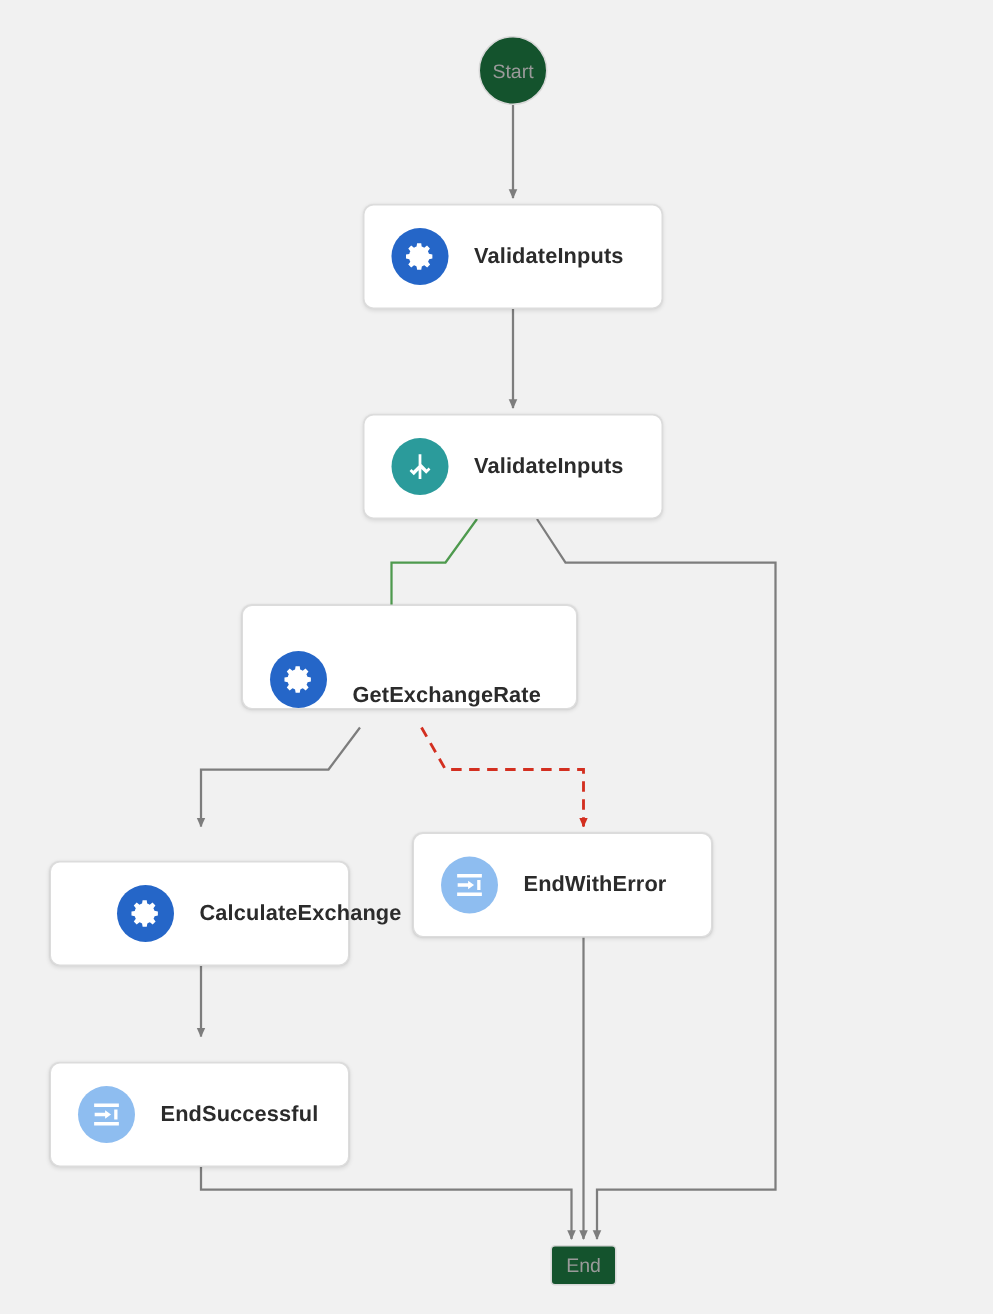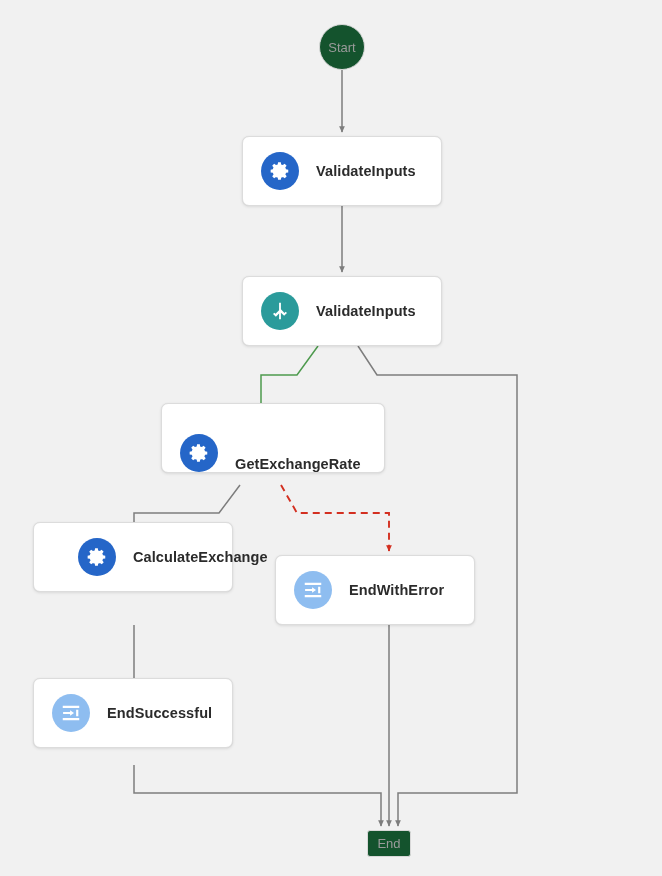--- a/index.html
+++ b/index.html
@@ -116,37 +116,37 @@
       <span class="node-label">ValidateInputs</span>
     </div>
     <div class="node" style="left: 161px; top: 403px; width: 224px; height: 70px; align-items: flex-end;">
       <div class="node-icon" style="background: rgb(37, 102, 200);">
         <svg width="22" height="22" viewBox="0 0 24 24" fill="#ffffff">
           <path d="M12 8.4a3.6 3.6 0 1 0 0 7.2 3.6 3.6 0 0 0 0-7.2zm9 5.1v-3l-2.5-.42a6.9 6.9 0 0 0-.76-1.84l1.48-2.05-2.12-2.12-2.05 1.48a6.9 6.9 0 0 0-1.84-.76L12.9 2.4h-3l-.42 2.41a6.9 6.9 0 0 0-1.84.76L5.6 4.09 3.48 6.21l1.48 2.05a6.9 6.9 0 0 0-.76 1.84L1.8 10.5v3l2.4.42c.17.65.43 1.27.76 1.84l-1.48 2.05 2.12 2.12 2.05-1.48c.57.33 1.19.59 1.84.76l.42 2.39h3l.42-2.39c.65-.17 1.27-.43 1.84-.76l2.05 1.48 2.12-2.12-1.48-2.05c.33-.57.59-1.19.76-1.84L21 13.5z"></path>
         </svg>
       </div>
       <span class="node-label">GetExchangeRate</span>
     </div>
-    <div class="node" style="left: 33px; top: 522px; width: 200px; height: 70px; padding-left: 44px;">
+    <div class="node" style="left: 33px; top: 574px; width: 200px; height: 70px; padding-left: 44px;">
       <div class="node-icon" style="background: rgb(37, 102, 200);">
         <svg width="22" height="22" viewBox="0 0 24 24" fill="#ffffff">
           <path d="M12 8.4a3.6 3.6 0 1 0 0 7.2 3.6 3.6 0 0 0 0-7.2zm9 5.1v-3l-2.5-.42a6.9 6.9 0 0 0-.76-1.84l1.48-2.05-2.12-2.12-2.05 1.48a6.9 6.9 0 0 0-1.84-.76L12.9 2.4h-3l-.42 2.41a6.9 6.9 0 0 0-1.84.76L5.6 4.09 3.48 6.21l1.48 2.05a6.9 6.9 0 0 0-.76 1.84L1.8 10.5v3l2.4.42c.17.65.43 1.27.76 1.84l-1.48 2.05 2.12 2.12 2.05-1.48c.57.33 1.19.59 1.84.76l.42 2.39h3l.42-2.39c.65-.17 1.27-.43 1.84-.76l2.05 1.48 2.12-2.12-1.48-2.05c.33-.57.59-1.19.76-1.84L21 13.5z"></path>
         </svg>
       </div>
       <span class="node-label">CalculateExchange</span>
     </div>
     <div class="node" style="left: 275px; top: 555px; width: 200px; height: 70px;">
       <div class="node-icon" style="background: rgb(142, 189, 240);">
         <svg width="22" height="22" viewBox="0 0 24 24" fill="#ffffff">
           <path d="M3 4h18v2.6H3zM3 17.4h18V20H3zM3.4 10.8h7.6V8.9l4.3 3.1-4.3 3.1v-1.9H3.4zM17.6 8.4h2.4v7.2h-2.4z"></path>
         </svg>
       </div>
       <span class="node-label">EndWithError</span>
     </div>
-    <div class="node" style="left: 33px; top: 678px; width: 200px; height: 70px; text-align: center;">
+    <div class="node" style="left: 33px; top: 708px; width: 200px; height: 70px; text-align: center;">
       <div class="node-icon" style="background: rgb(142, 189, 240);">
         <svg width="22" height="22" viewBox="0 0 24 24" fill="#ffffff">
           <path d="M3 4h18v2.6H3zM3 17.4h18V20H3zM3.4 10.8h7.6V8.9l4.3 3.1-4.3 3.1v-1.9H3.4zM17.6 8.4h2.4v7.2h-2.4z"></path>
         </svg>
       </div>
       <span class="node-label">EndSuccessful</span>
     </div>
     <div class="terminal start" style="left: 319px; top: 24px; width: 46px; height: 46px;">Start</div>
     <div class="terminal end" style="left: 367px; top: 830px; width: 44px; height: 27px;">End</div>
   </div>

